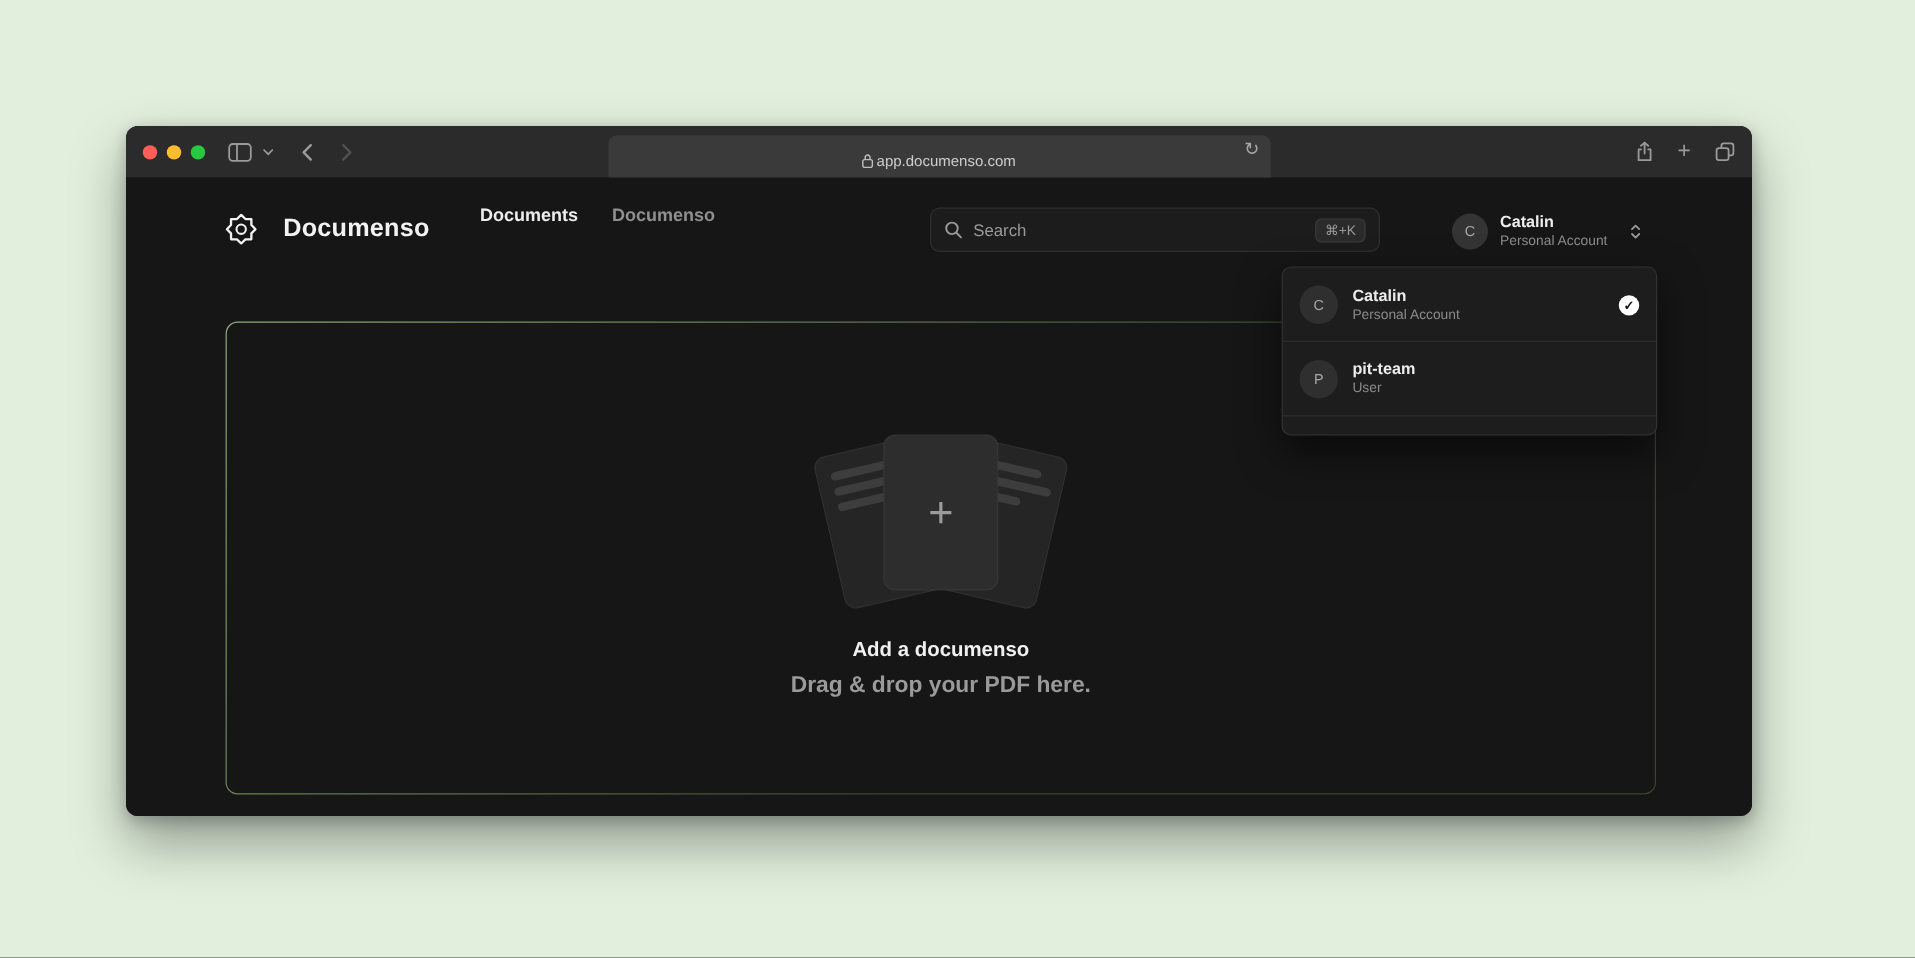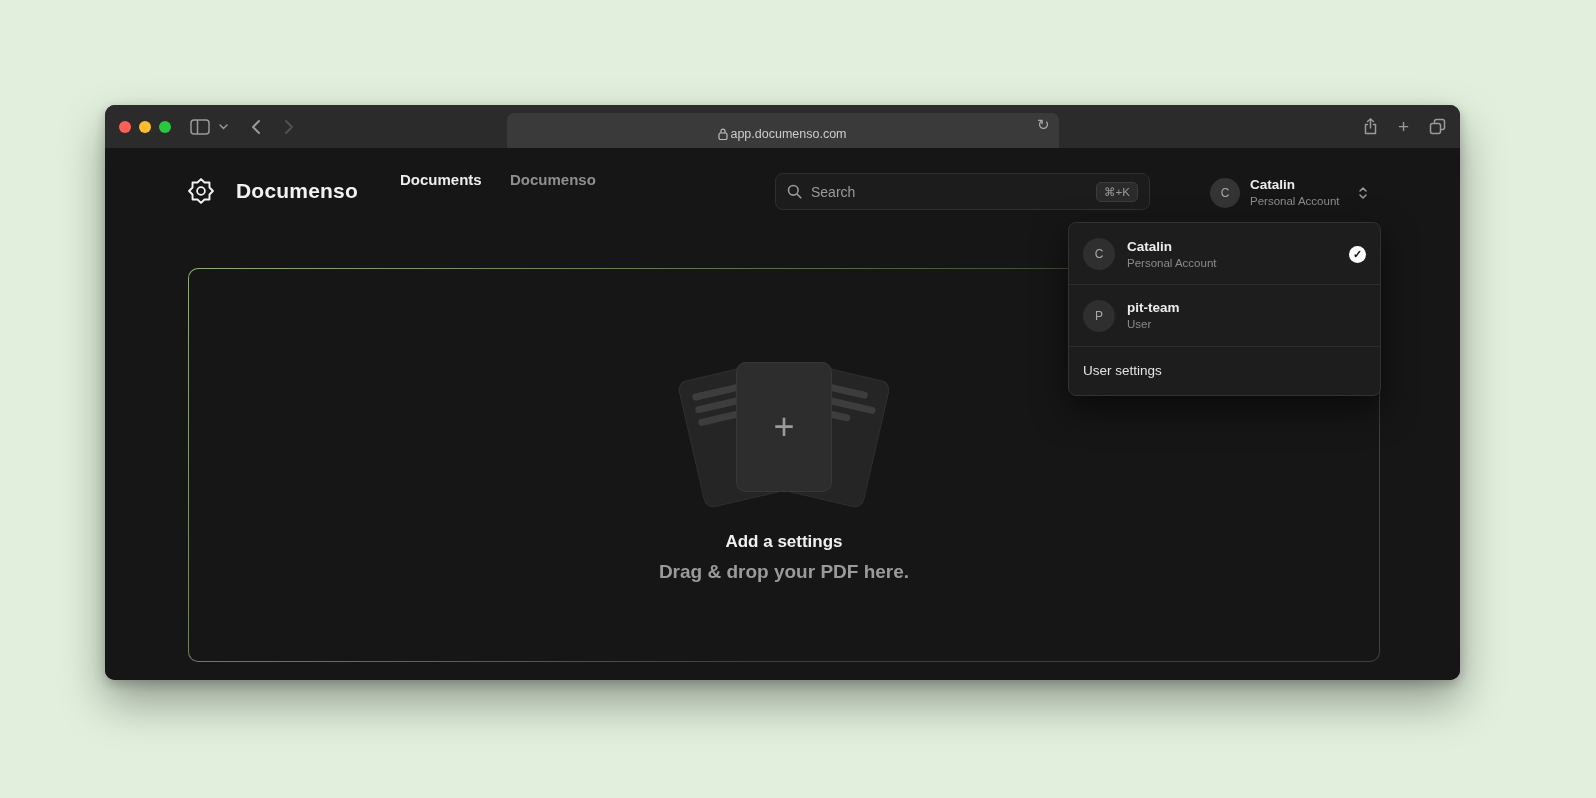--- a/index.html
+++ b/index.html
@@ -239,21 +239,21 @@
           </div>
           <div class="card right">
             <div class="stripe s1"></div>
               <div class="stripe s2"></div>
               <div class="stripe s3"></div>
           </div>
           <div class="card center">
             <span class="card-plus">+</span>
           </div>
         </div>
-        <div class="dz-title">Add a settings</div>
+        <div class="dz-title">Add a documenso</div>
         <div class="dz-sub">Drag &amp; drop your PDF here.</div>
       </div>
     </div>
 
     <div class="menu">
 
       <div class="menu-row">
         <span class="avatar">C</span>
         <span>
           <div class="name">Catalin</div>
@@ -268,17 +268,16 @@
       <div class="menu-row">
         <span class="avatar">P</span>
         <span>
           <div class="name">pit-team</div>
           <div class="sub">User</div>
         </span>
       </div>
 
       <div class="menu-divider"></div>
 
-      <a class="menu-link">User settings</a>
     </div>
 
   </div>
 </div>
 
 </body></html>

